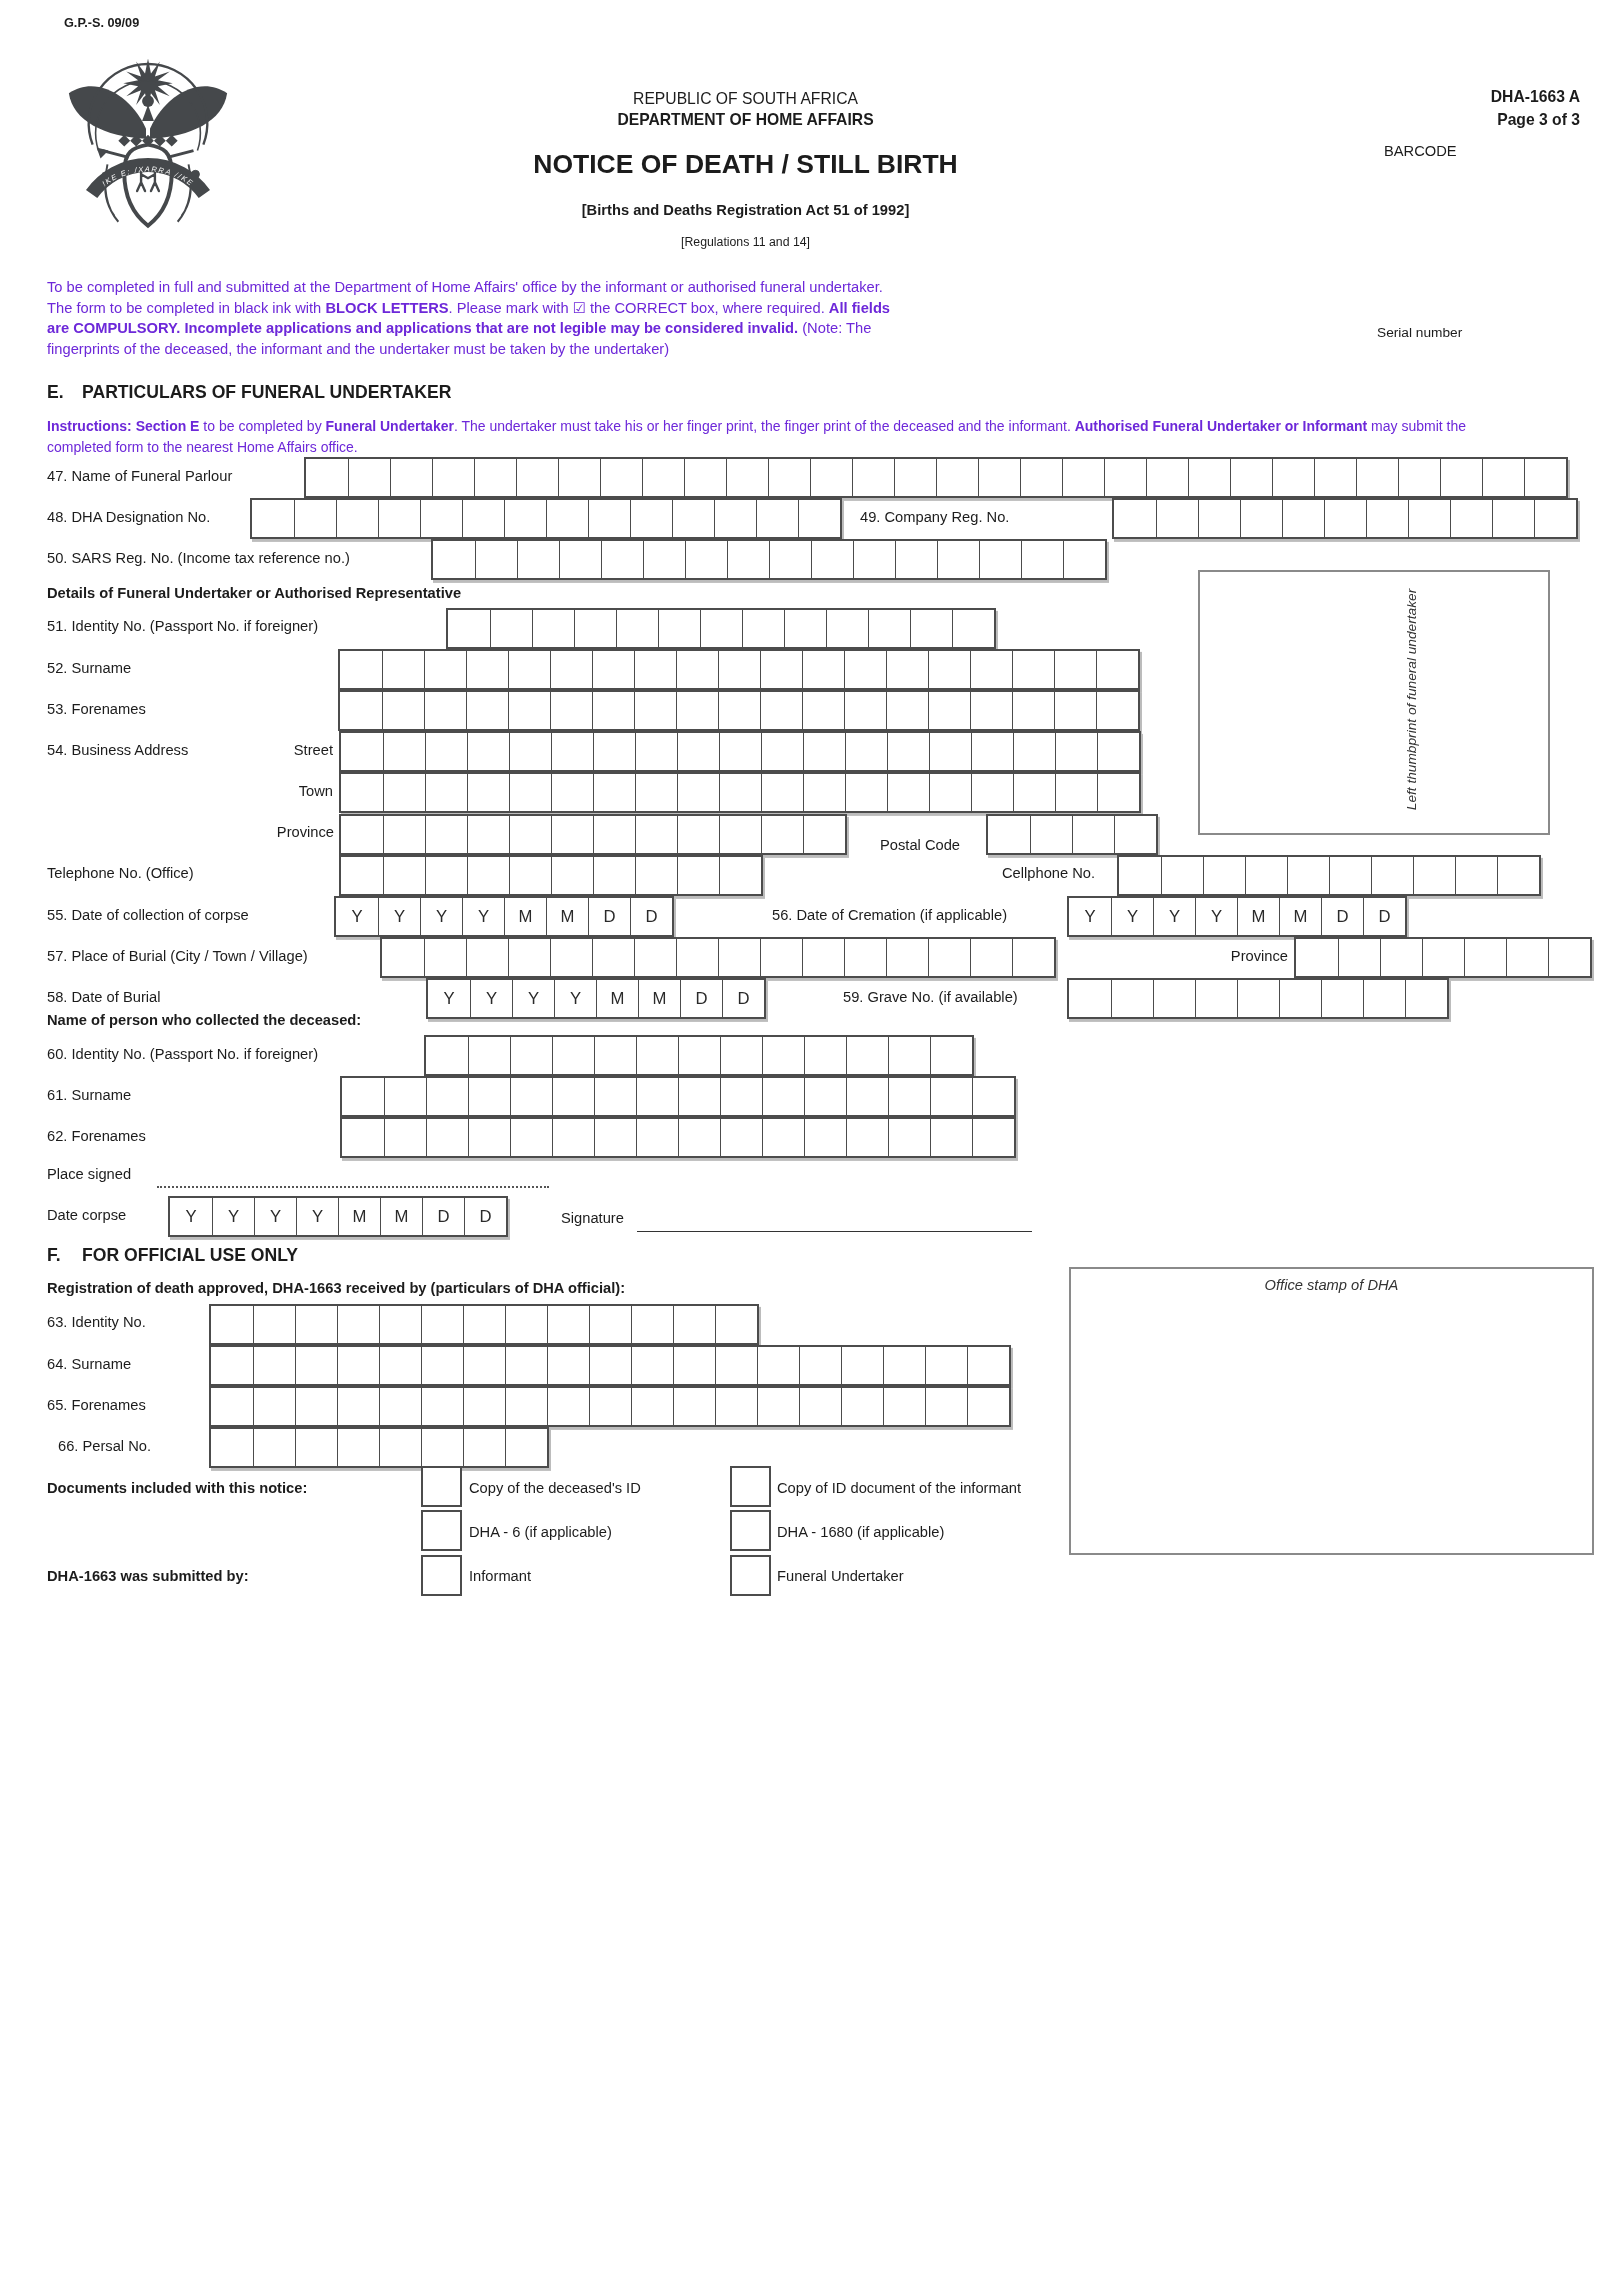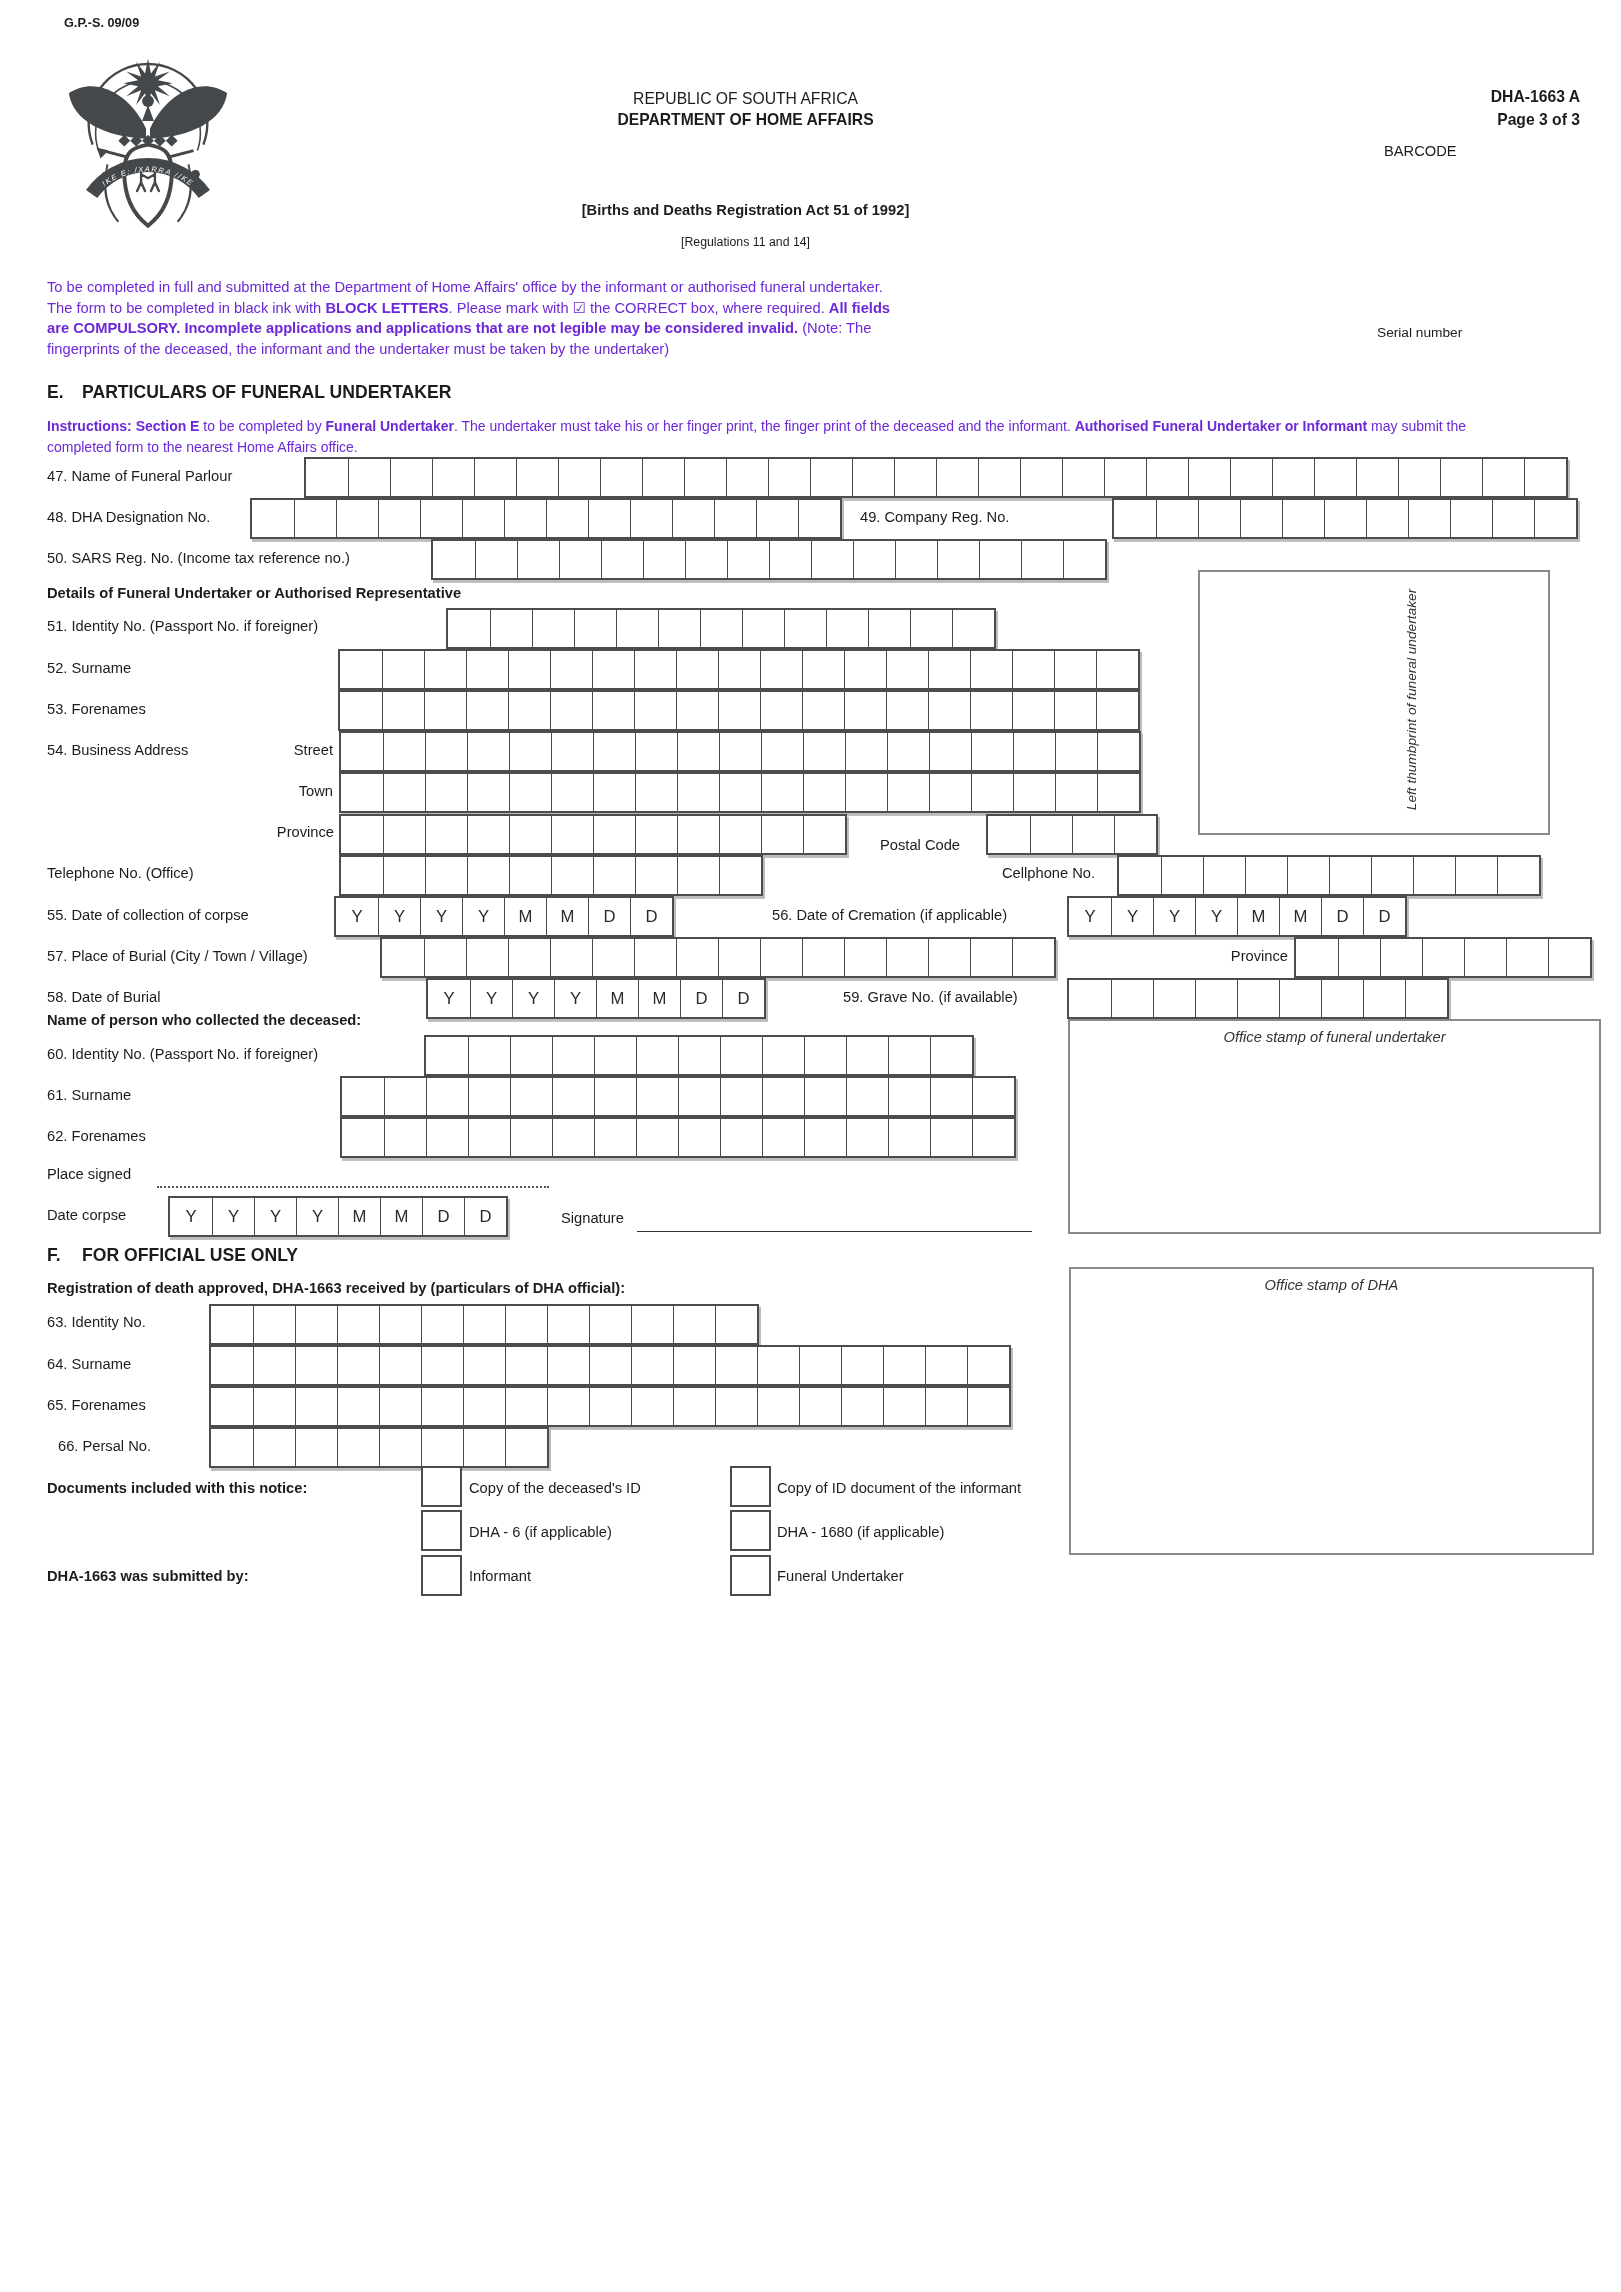--- a/index.html
+++ b/index.html
@@ -77,20 +77,21 @@
       <path d="M33,146 A70,70 0 0 1 147,146" stroke-width="14"></path>
     </g>
     <path id="mottoPath" d="M34,150 A72,72 0 0 1 146,150" fill="none"></path>
     <text font-size="7.5" fill="#ffffff" letter-spacing="1.5" font-style="italic">
       <textPath href="#mottoPath" startOffset="50%" text-anchor="middle">!KE E: /XARRA //KE</textPath>
     </text>
   </svg>
 
   <div class="lbl center" style="left:412px;top:90px;width:667px;font-size:15.7px;">REPUBLIC OF SOUTH AFRICA</div>
   <div class="lbl b center" style="left:412px;top:111px;width:667px;font-size:15.7px;">DEPARTMENT OF HOME AFFAIRS</div>
+  <div class="lbl b center" style="left:412px;top:149px;width:667px;font-size:26.5px;">NOTICE OF DEATH / STILL BIRTH</div>
   <div class="lbl b center" style="left:412px;top:202px;width:667px;font-size:14.7px;">[Births and Deaths Registration Act 51 of 1992]</div>
   <div class="lbl center" style="left:412px;top:235px;width:667px;font-size:12.3px;">[Regulations 11 and 14]</div>
 
   <div class="lbl b right" style="left:1353px;top:88px;width:227px;font-size:15.7px;">DHA-1663 A</div>
   <div class="lbl b right" style="left:1353px;top:111px;width:227px;font-size:15.7px;text-align:right;">Page 3 of 3</div>
   <div class="lbl" style="left:1384px;top:143px;font-size:14.7px;">BARCODE</div>
 
   <div class="para" style="left:47px;top:277px;width:863px;">
     <span>To be completed in full and submitted at the Department of Home Affairs' office by the informant or authorised funeral undertaker. The form to be completed in black ink with </span><span class="b">BLOCK LETTERS</span><span>. Please mark with ☑ the CORRECT box, where required. </span><span class="b">All fields are COMPULSORY. </span><span class="b">Incomplete applications and applications that are not legible may be considered invalid.</span><span> (Note: The fingerprints of the deceased, the informant and the undertaker must be taken by the undertaker)</span>
   </div>
@@ -477,23 +478,20 @@
       <span class="cell"></span>
       <span class="cell"></span>
       <span class="cell"></span>
       <span class="cell"></span>
       <span class="cell"></span>
       <span class="cell"></span>
       <span class="cell"></span>
       <span class="cell"></span>
     </div>
 
-  <div class="stampbox" style="left:1068px;top:1019px;width:529px;height:211px;">
-    <div class="cap">Office stamp of funeral undertaker</div>
-  </div>
 
   <div class="lbl" style="left:47px;top:1166px;">Place signed</div>
   <div class="microline" style="left:157px;top:1186px;width:392px;"></div>
   <div class="lbl" style="left:47px;top:1207px;">Date corpse</div>
   <div class="grid" style="left:168px;top:1196px;">
       <span class="cell">Y</span>
       <span class="cell">Y</span>
       <span class="cell">Y</span>
       <span class="cell">Y</span>
       <span class="cell">M</span>

